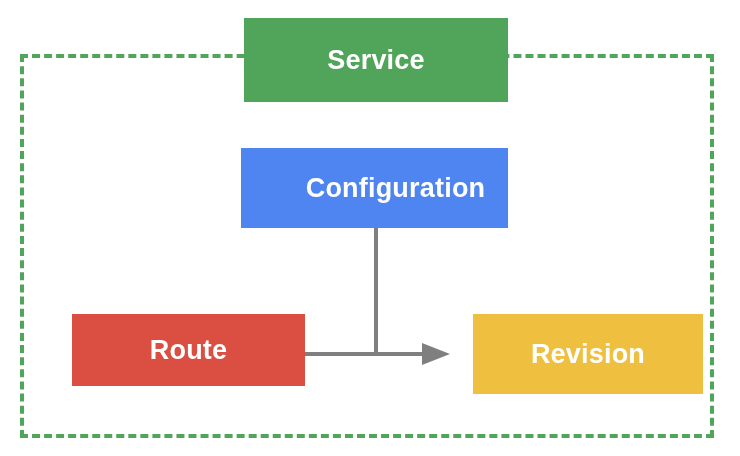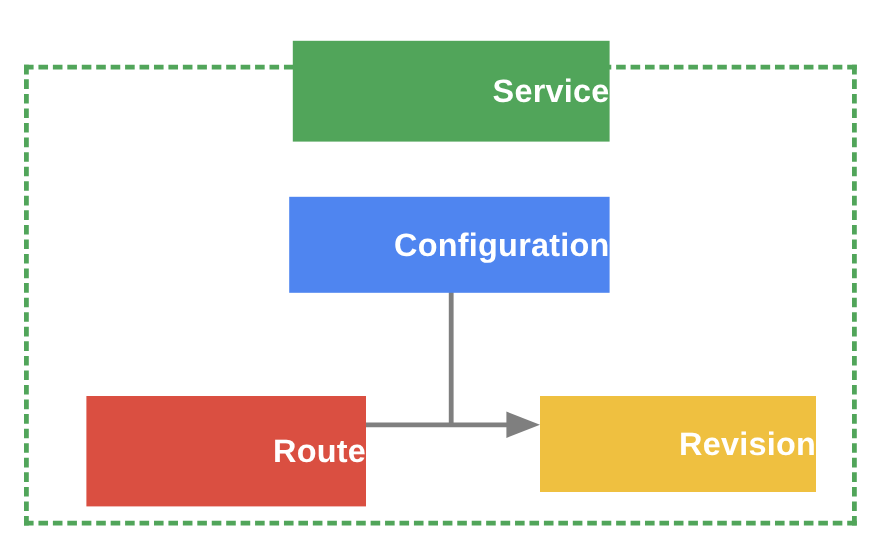--- a/index.html
+++ b/index.html
@@ -38,23 +38,22 @@
     width: 740px;
     height: 456px;
     z-index: 2;
   }
   
   .node {
     position: absolute;
     box-sizing: border-box;
     display: flex;
     align-items: center;
-    justify-content: flex-end;
+    justify-content: center;
     z-index: 3;
-    margin-top: 16px;
   }
   .node-label {
     color: #ffffff;
     font-family: "Liberation Sans", sans-serif;
     font-weight: bold;
     font-size: 27px;
     letter-spacing: 0.2px;
     line-height: 1;
     white-space: nowrap;
     text-align: center;
@@ -71,25 +70,25 @@
     top: 148px;
     width: 267px;
     height: 80px;
     background: #4f85f0;
     padding-left: 42px;
   }
   #node-route {
     left: 72px;
     top: 314px;
     width: 233px;
-    height: 92px;
+    height: 72px;
     background: #da4f41;
   }
   #node-revision {
-    left: 450px;
+    left: 473px;
     top: 314px;
     width: 230px;
     height: 80px;
     background: #efc040;
   }
 </style>
 </head>
 <body>
 
 <div id="canvas">

